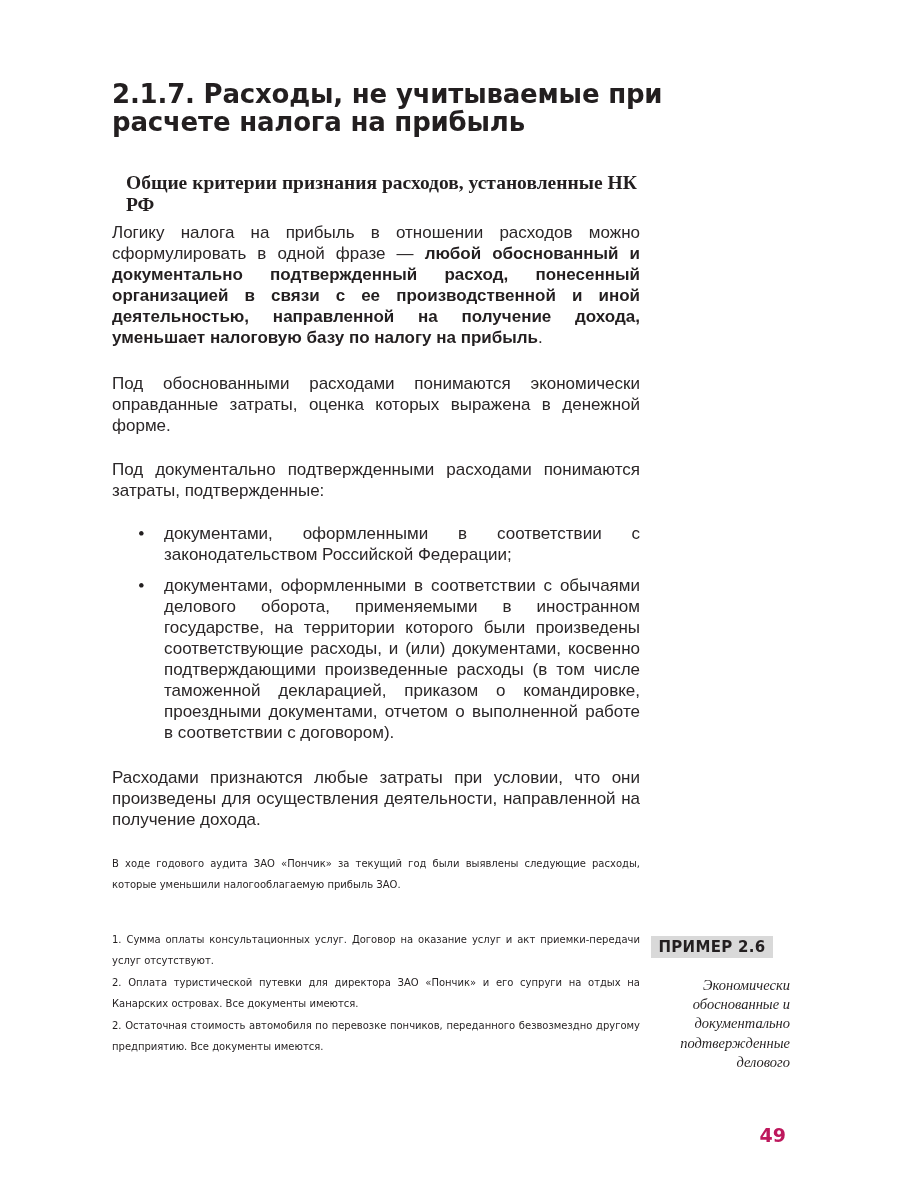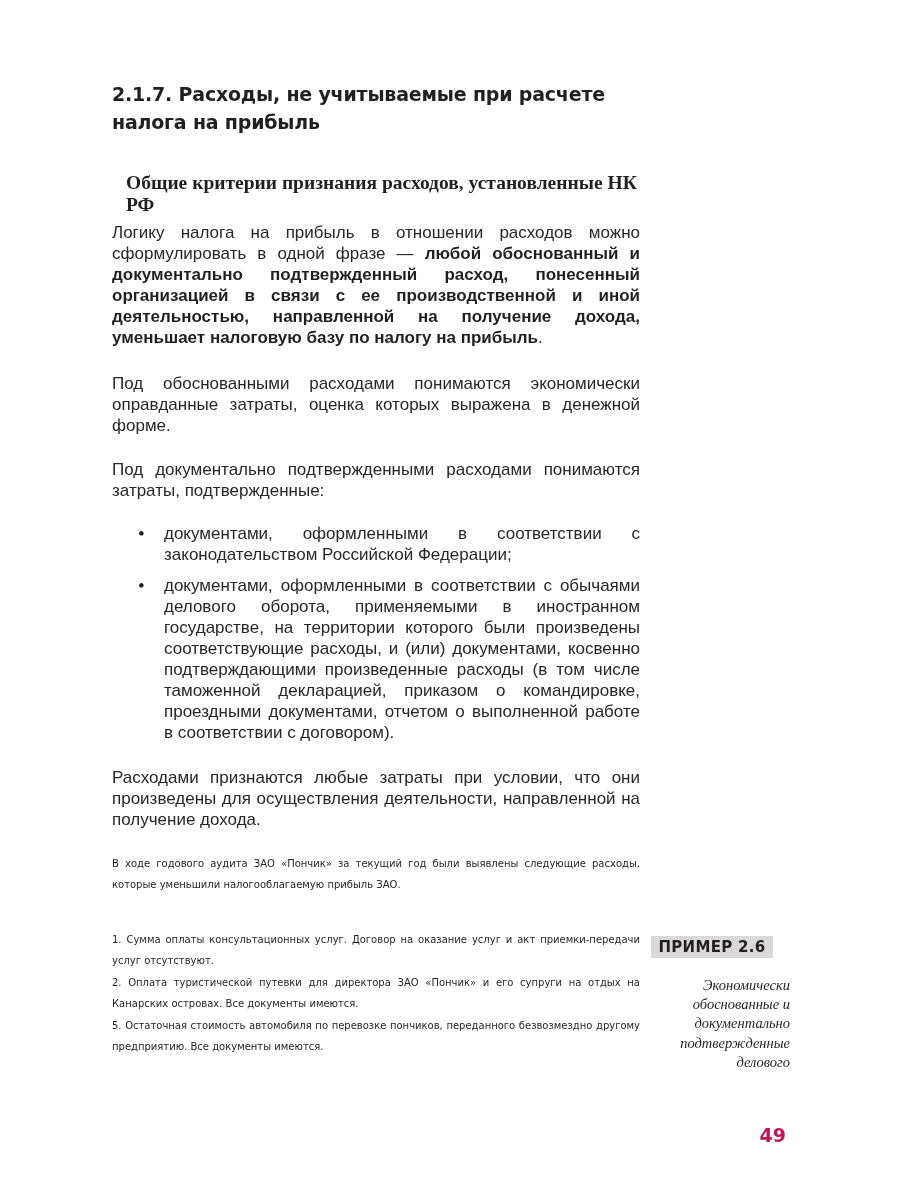--- a/index.html
+++ b/index.html
@@ -25,21 +25,21 @@
       width: 528px;
     }
     .section-heading {
       position: absolute;
       left: 112px;
       top: 80px;
       width: 560px;
       margin: 0;
       font-family: "DejaVu Sans", sans-serif;
       font-weight: bold;
-      font-size: 19px;
+      font-size: 26px;
       line-height: 28px;
       letter-spacing: -0.2px;
       color: #231f20;
     }
     .sub-heading {
       position: absolute;
       left: 112px;
       top: 158px;
       width: 528px;
       margin: 14px;
@@ -172,21 +172,21 @@
       <span class="bullet">•</span>
       <p class="body-text">документами, оформленными в соответствии с обычаями делового оборота, применяемыми в иностранном государстве, на территории которого были произведены соответствующие расходы, и (или) документами, косвенно подтверждающими произведенные расходы (в том числе таможенной декларацией, приказом о командировке, проездными документами, отчетом о выполненной работе в соответствии с договором).</p>
     </li>
   </ul>
 
   <p class="column body-text para-4">Расходами признаются любые затраты при условии, что они произведены для осуществления деятельности, направленной на получение дохода.</p>
 
   <p class="example example-intro">В ходе годового аудита ЗАО «Пончик» за текущий год были выявлены следующие расходы, которые уменьшили налогооблагаемую прибыль ЗАО.</p>
   <p class="example example-item-1">1. Сумма оплаты консультационных услуг. Договор на оказание услуг и акт приемки-передачи услуг отсутствуют.</p>
   <p class="example example-item-2">2. Оплата туристической путевки для директора ЗАО «Пончик» и его супруги на отдых на Канарских островах. Все документы имеются.</p>
-  <p class="example example-item-3">5. Остаточная стоимость автомобиля по перевозке пончиков, переданного безвозмездно другому предприятию. Все документы имеются.</p>
+  <p class="example example-item-3">2. Остаточная стоимость автомобиля по перевозке пончиков, переданного безвозмездно другому предприятию. Все документы имеются.</p>
 
   <div class="example-badge">ПРИМЕР 2.6</div>
 
   <div class="example-caption">
     <span class="caption-line">Экономически</span>
     <span class="caption-line">обоснованные и</span>
     <span class="caption-line">документально</span>
     <span class="caption-line">подтвержденные</span>
     <span class="caption-line">делового</span>
   </div>

